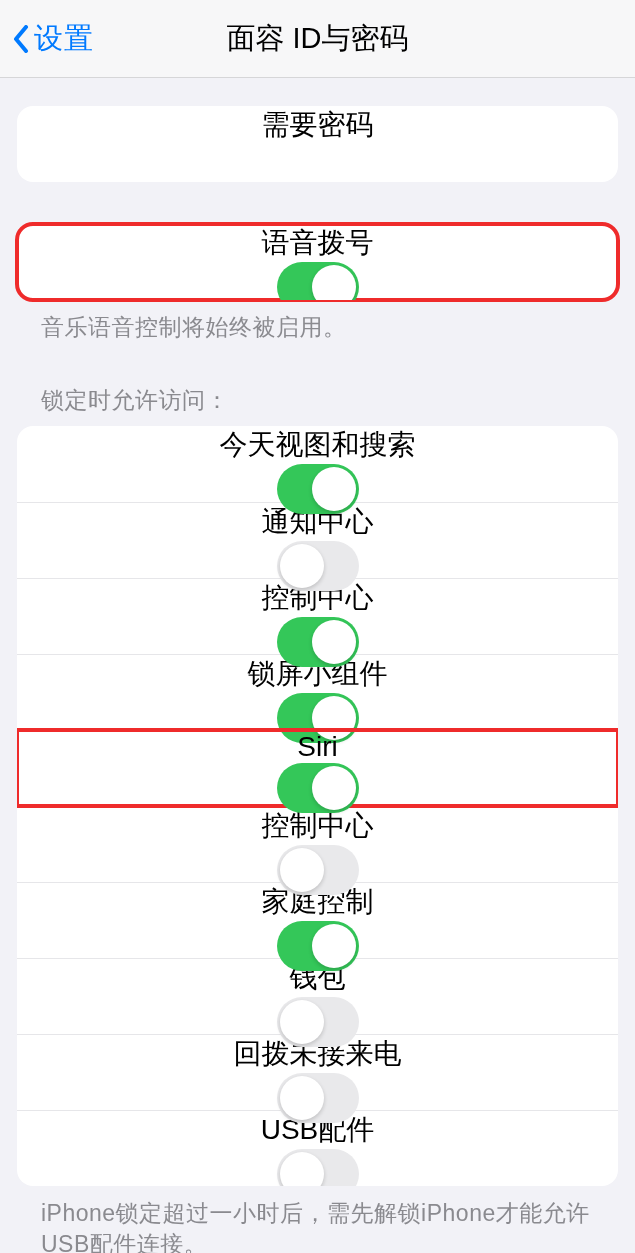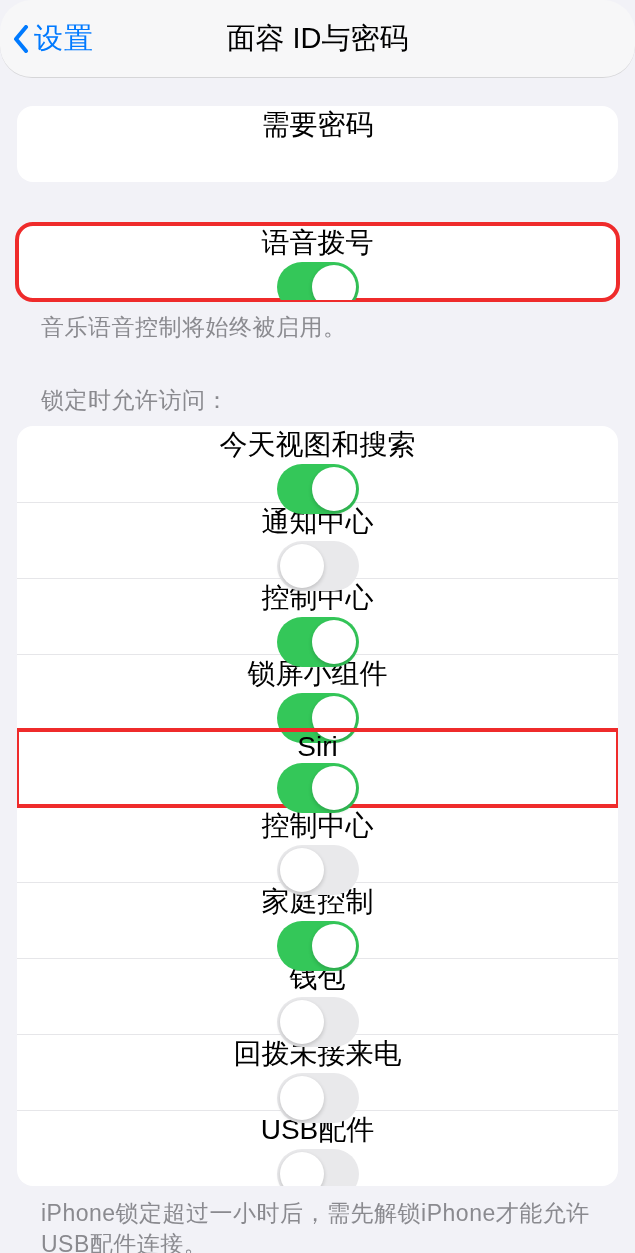--- a/index.html
+++ b/index.html
@@ -13,21 +13,20 @@
       background: #f2f2f7;
       color: #000;
     }
     .header {
       display: flex;
       align-items: center;
       height: 78px;
       background: #f7f7f8;
       border-bottom: 1px solid #d6d6d8;
       position: relative;
-      border-radius: 32px;
     }
     .back-wrap {
       display: flex;
       align-items: center;
       position: absolute;
       left: 12px;
       gap: 4px;
       cursor: pointer;
     }
     .chevron-left {

